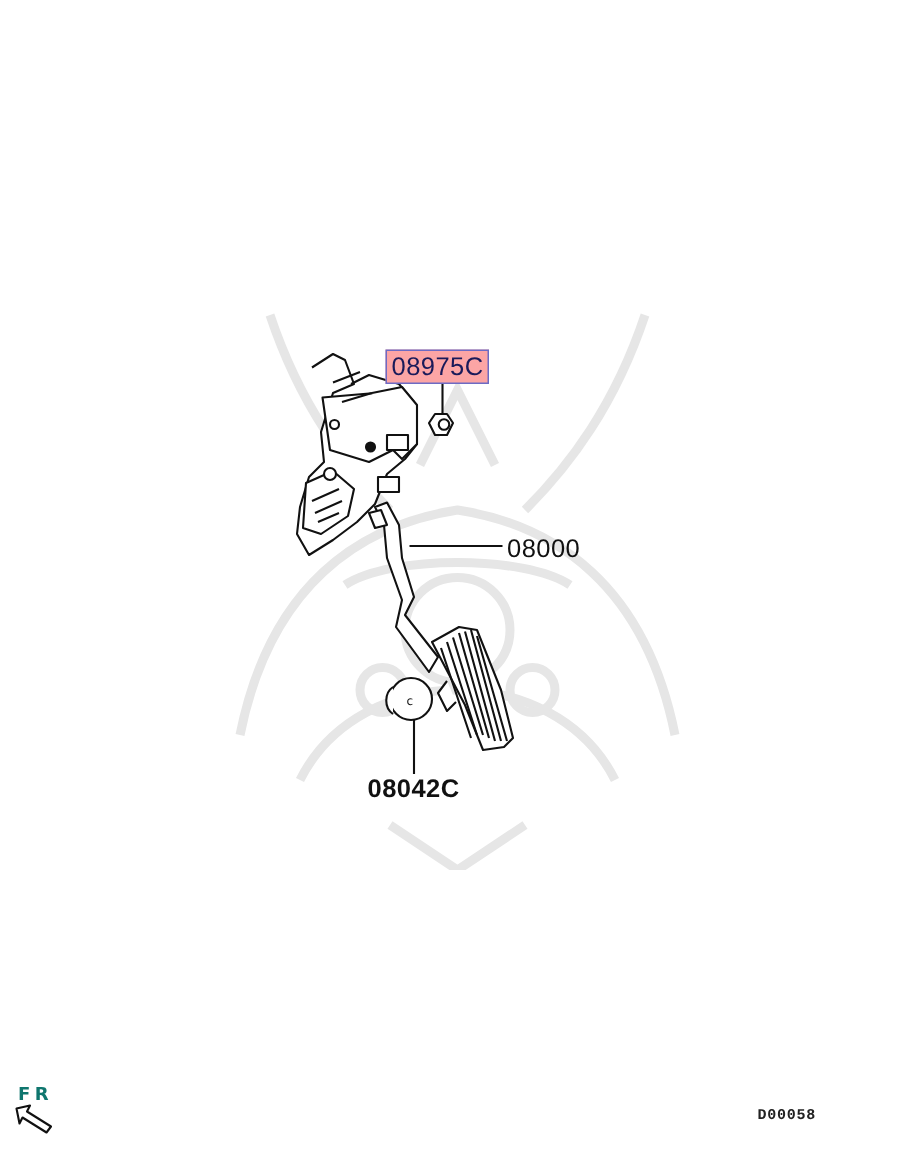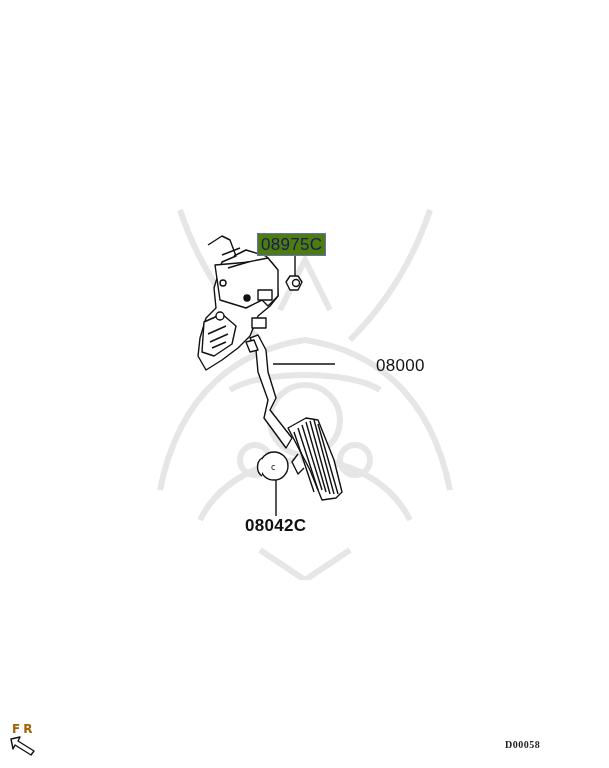--- a/index.html
+++ b/index.html
@@ -1,23 +1,23 @@
 <!DOCTYPE html>
 <html><head>
 <meta charset="utf-8">
 <style>
   html, body { margin: 0; padding: 0; background: #ffffff; }
   body { width: 609px; height: 768px; position: relative; overflow: hidden; font-family: "Liberation Sans", sans-serif; }
   .canvas { position: absolute; left: 0; top: 0; width: 609px; height: 768px; }
   .watermark { position: absolute; left: 140px; top: 190px; width: 330px; height: 390px; }
   .callout { position: absolute; font-family: "Liberation Sans", sans-serif; font-size: 17px; color: #111; letter-spacing: 0.3px; line-height: 1; cursor: pointer; }
-  .callout.hl { background: #4d7c0f; border: 1px solid #6d6bc4; color: #1a1a5a; padding: 2px 3px; }
-  .fr { position: absolute; left: 12px; top: 722px; font-size: 12px; font-weight: bold; letter-spacing: 3px; color: #a16207; font-family: "DejaVu Sans", sans-serif; }
+  .callout.hl { background: #fca5a5; border: 1px solid #6d6bc4; color: #1a1a5a; padding: 2px 3px; }
+  .fr { position: absolute; left: 12px; top: 722px; font-size: 12px; font-weight: bold; letter-spacing: 3px; color: #0f766e; font-family: "DejaVu Sans", sans-serif; }
   .fr-arrow { position: absolute; left: 8px; top: 735px; }
-  .diag-id { position: absolute; left: 505px; top: 739px; font-family: Liberation Serif, serif; font-size: 10px; font-weight: bold; color: #222; letter-spacing: 0.5px; }
+  .diag-id { position: absolute; left: 505px; top: 739px; font-family: Liberation Mono, monospace; font-size: 10px; font-weight: bold; color: #222; letter-spacing: 0.5px; }
 </style>
 </head>
 <body>
 
 <div class="canvas">
 
   <svg class="watermark" viewBox="0 0 330 390" fill="none" stroke="#e6e6e6" stroke-width="6">
     <path d="M40 20 C60 80 90 120 120 150"></path>
     <path d="M290 20 C270 80 240 120 210 150"></path>
     <path d="M20 300 C40 200 100 160 165 150 C230 160 290 200 310 300"></path>
@@ -57,21 +57,21 @@
     <circle cx="274" cy="466" r="14"></circle>
     <path d="M262 458 C256 462 256 472 262 476"></path>
     <text x="271" y="470" font-size="8" fill="#111" stroke="none" font-family="DejaVu Sans, sans-serif">c</text>
 
     <path d="M295 254 L295 276" fill="none"></path>
     <path d="M273 364 L335 364" fill="none"></path>
     <path d="M276 480 L276 516" fill="none"></path>
   </svg>
 
   <div class="callout hl" style="left:257px;top:233px;">08975C</div>
-  <div class="callout" style="left:338px;top:357px;margin-left:38px;">08000</div>
+  <div class="callout" style="left:338px;top:357px;">08000</div>
   <div class="callout" style="left:245px;top:517px;font-weight:bold;">08042C</div>
 
   <div class="fr">FR</div>
   <svg class="fr-arrow" width="30" height="22" viewBox="0 0 30 22">
     <path d="M3 4 L12 2 L10 6 L26 16 L23 20 L7 10 L5 14 Z" fill="#fff" stroke="#111" stroke-width="1.4" stroke-linejoin="round"></path>
   </svg>
 
   <div class="diag-id">D00058</div>
 </div>
 

